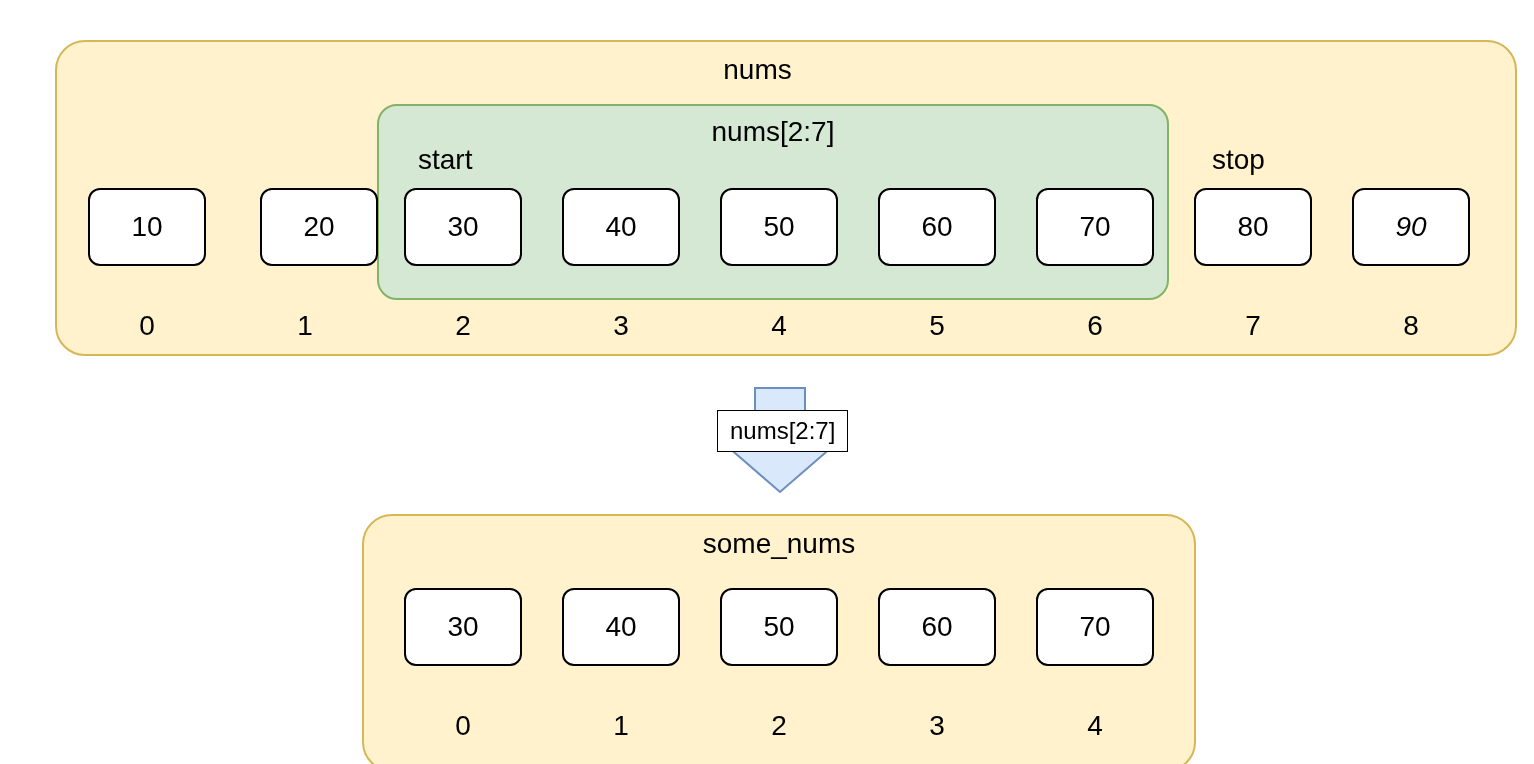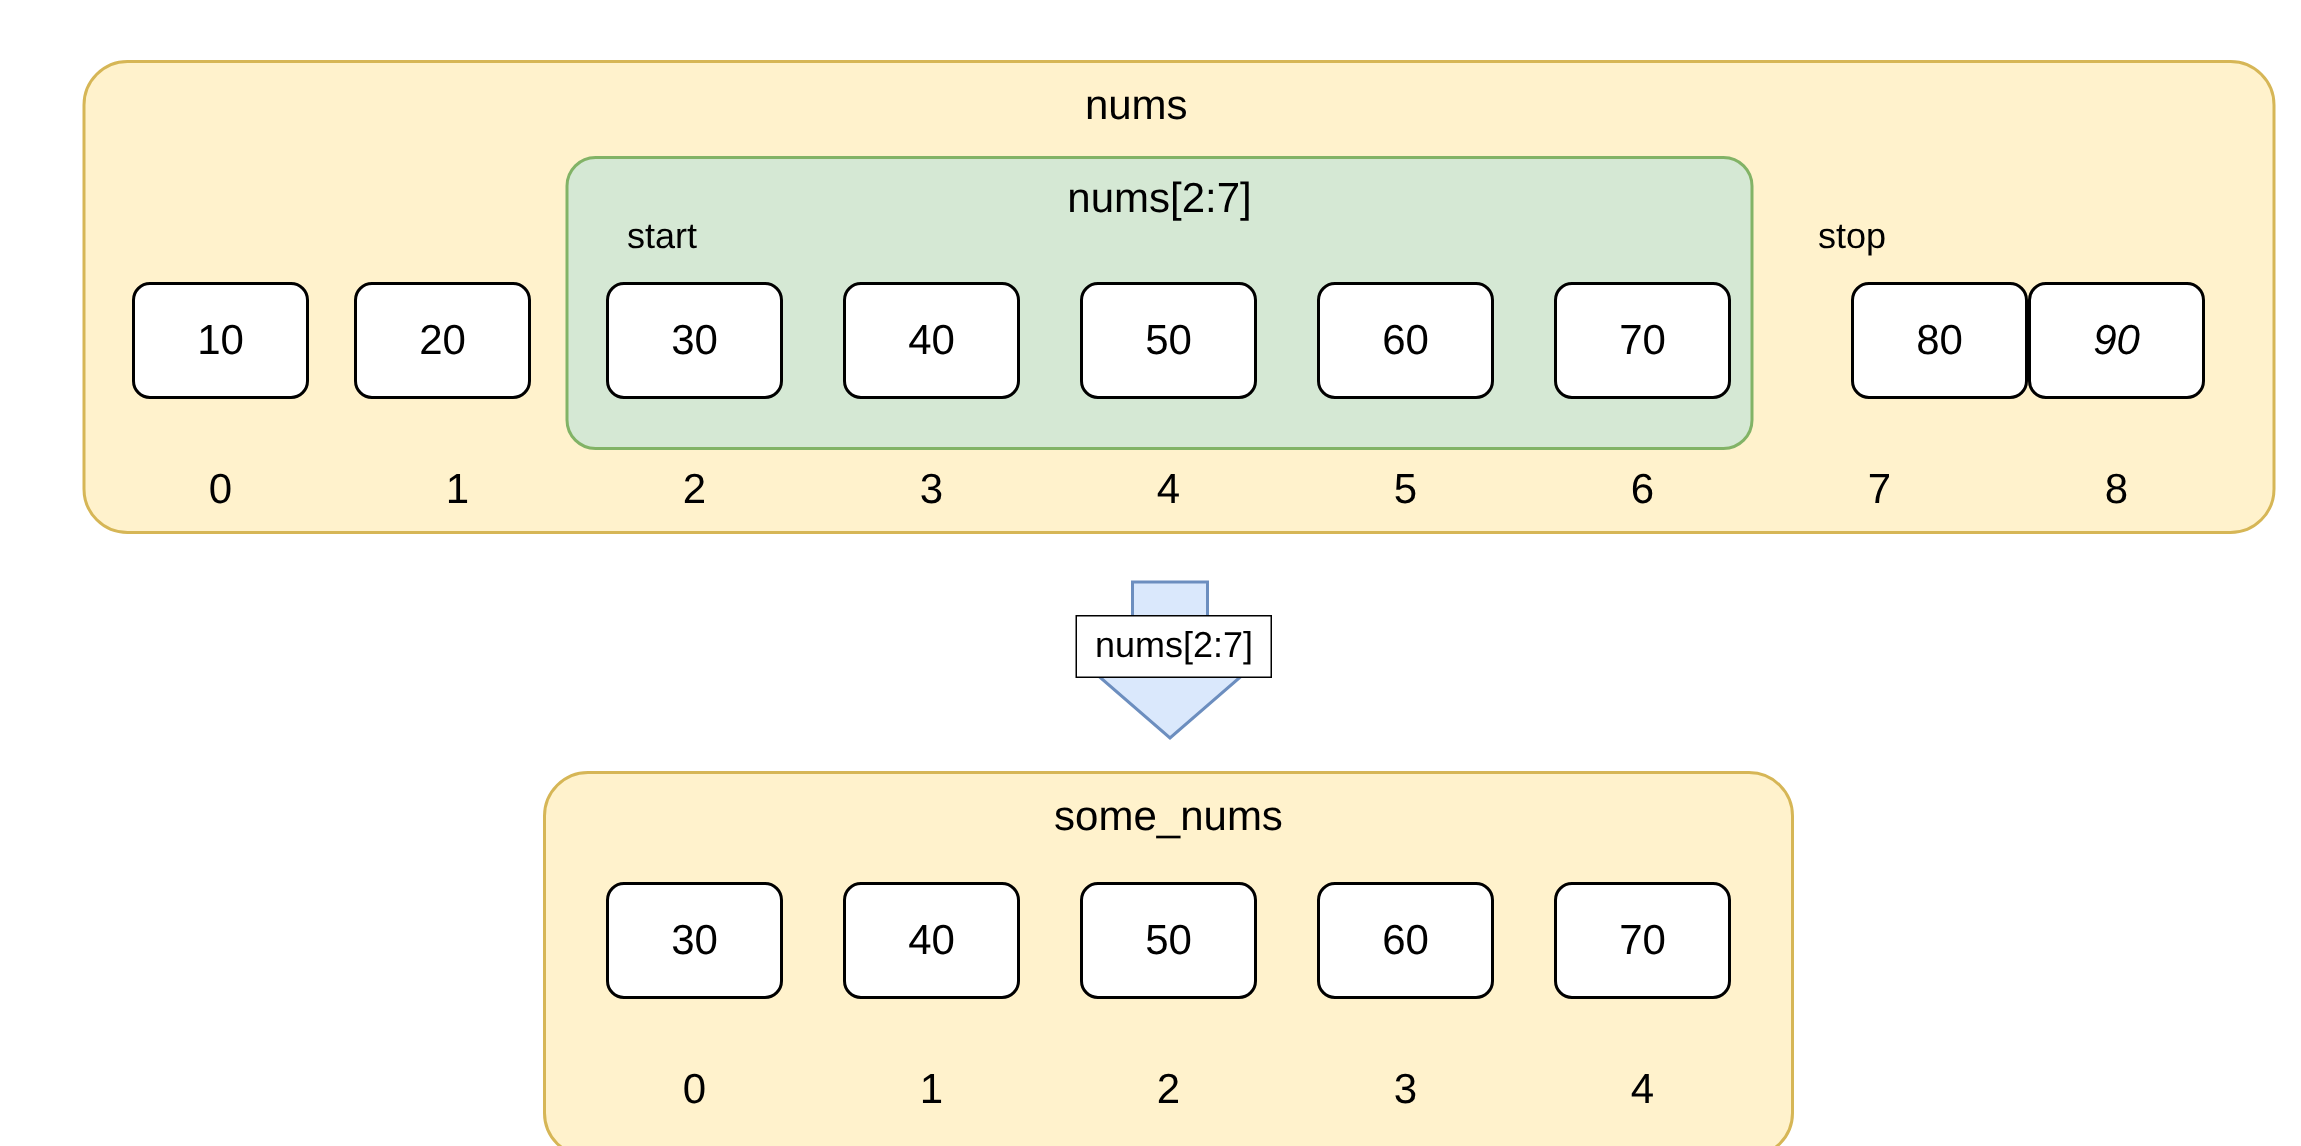--- a/index.html
+++ b/index.html
@@ -27,21 +27,21 @@
     border: 2px solid #82b366;
     border-radius: 20px;
   }
   .title {
     position: absolute;
     font-size: 28px;
     text-align: center;
   }
   .small-label {
     position: absolute;
-    font-size: 24px;
+    font-size: 28px;
   }
   .box {
     position: absolute;
     background: #fff;
     border: 2px solid #000;
     border-radius: 12px;
     width: 118px;
     height: 78px;
     display: flex;
     align-items: center;
@@ -79,39 +79,39 @@
 
   <div class="title" style="left:357px; top:96px; width:792px;">nums[2:7]</div>
 
   <div class="small-label" style="left:398px; top:124px;">start</div>
 
   <div class="small-label" style="left:1192px; top:124px;">stop</div>
 
   <div class="box" style="left:68px; top:168px;">
       <span>10</span>
     </div>
-  <div class="box" style="left:216px; top:168px;text-align:right;">
+  <div class="box" style="left:240px; top:168px;text-align:right;">
       <span>20</span>
     </div>
   <div class="box" style="left:384px; top:168px;">
       <span>30</span>
     </div>
   <div class="box" style="left:542px; top:168px;">
       <span>40</span>
     </div>
   <div class="box" style="left:700px; top:168px;">
       <span>50</span>
     </div>
   <div class="box" style="left:858px; top:168px;">
       <span>60</span>
     </div>
   <div class="box" style="left:1016px; top:168px;">
       <span>70</span>
     </div>
-  <div class="box" style="left:1174px; top:168px;margin-left:40px;">
+  <div class="box" style="left:1174px; top:168px;">
       <span>80</span>
     </div>
   <div class="box" style="left:1332px; top:168px;font-style:italic;">
       <span>90</span>
     </div>
 
   <div class="index-label" style="left:68px; top:290px;">0</div>
   <div class="index-label" style="left:226px; top:290px;">1</div>
   <div class="index-label" style="left:384px; top:290px;">2</div>
   <div class="index-label" style="left:542px; top:290px;">3</div>

